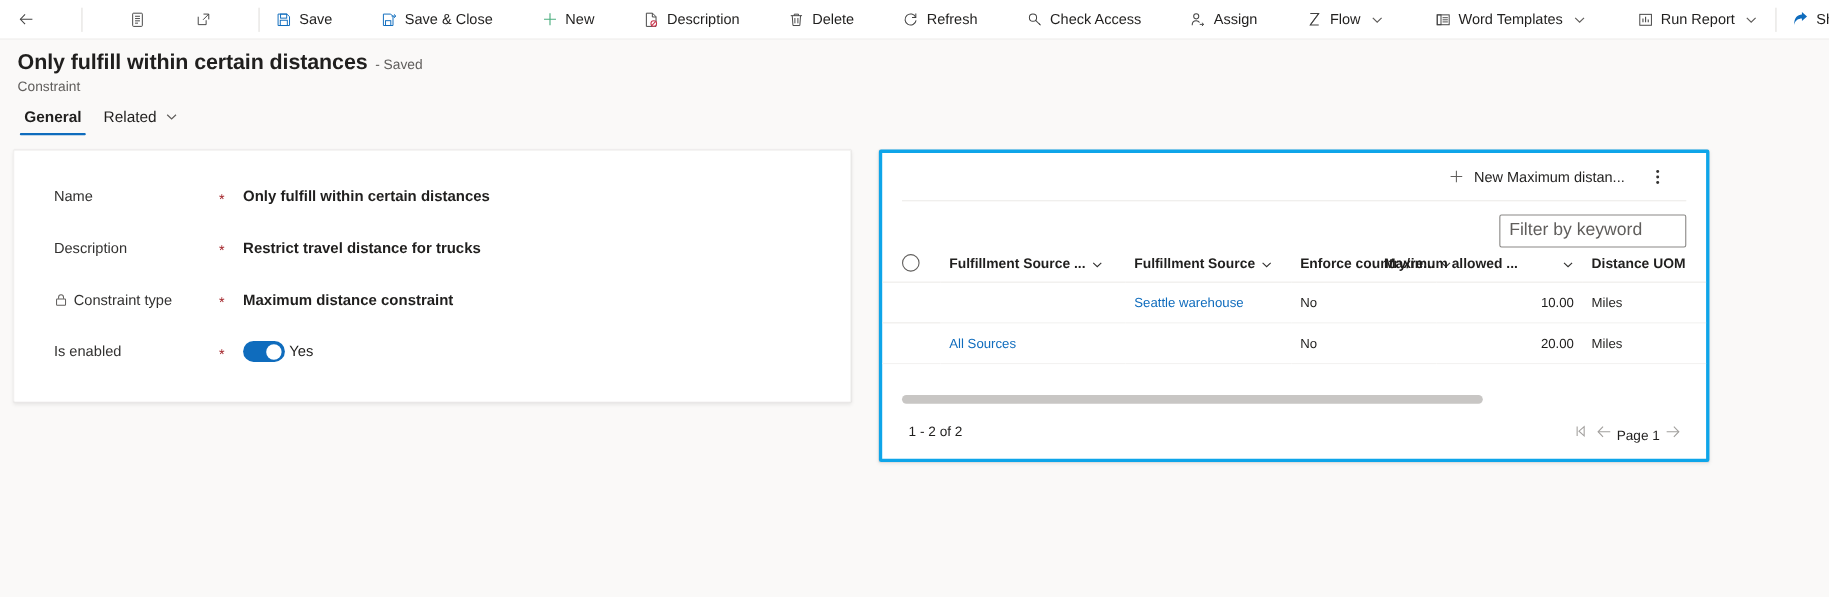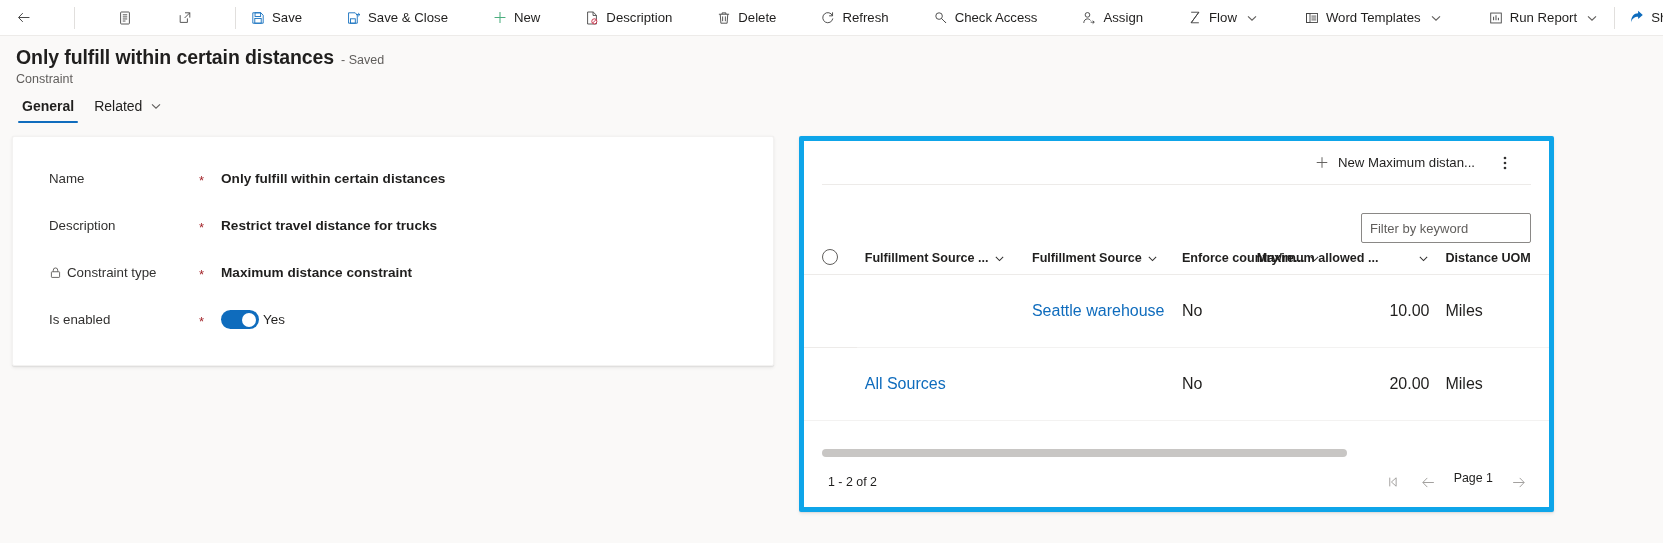--- a/index.html
+++ b/index.html
@@ -131,21 +131,21 @@
     position: absolute; top: 2.5px; right: 3px;
     width: 14px; height: 14px; border-radius: 50%; background: #ffffff;
   }
   .toggle-label { font-size: 13.4px; color: #201f1e; }
 
   
   .grid-card {
     width: 755px;
     margin-left: 25px;
     background: #ffffff;
-    border: 5px solid #0ea5e9;
+    border: 3px solid #0ea5e9;
     border-radius: 2px;
     box-shadow: 0 0.3px 0.9px rgba(0,0,0,0.06), 0 1.6px 3.6px rgba(0,0,0,0.07);
     padding-bottom: 6px;
   }
   .grid-cmdbar {
     height: 44px;
     display: flex; align-items: center; justify-content: flex-end;
     padding: 0 12px 0 0;
     border-bottom: 1px solid #edebe9;
     margin: 0 18px;
@@ -164,24 +164,23 @@
 
   .filter-row {
     display: flex; justify-content: flex-end;
     padding: 12px 18px 0 0;
   }
   .filter-input {
     width: 170px; height: 30px;
     border: 1px solid #8a8886;
     border-radius: 2px;
     background: #ffffff;
-    font-size: 13px; color: #605e5c;
+    font-size: 16px; color: #605e5c;
     padding: 0 8px;
     font-family: "Liberation Sans", sans-serif;
-    margin-top: 16px;
   }
   .filter-input::placeholder { color: #605e5c; }
 
   
   .gtable {
     width: 100%;
     border-collapse: collapse;
     margin-top: 0;
     table-layout: fixed;
   }
@@ -189,22 +188,22 @@
     font-size: 12.6px; font-weight: bold; color: #201f1e;
     text-align: left;
     padding: 6px 8px 9px 8px;
     vertical-align: bottom;
     white-space: nowrap;
     border-bottom: 1px solid #edebe9;
   }
   .gtable th .hcell { display: flex; align-items: center; gap: 5px; }
   .gtable th.numeric .hcell { justify-content: flex-end; gap: 40px; }
   .gtable td {
-    font-size: 16px; color: #201f1e;
-    padding: 27px 8px;
+    font-size: 12px; color: #201f1e;
+    padding: 11px 8px;
     border-bottom: 1px solid #f3f2f1;
     white-space: nowrap;
     overflow: hidden; text-overflow: ellipsis;
   }
   .gtable tr.row-1 td.c1 { border-bottom-color: #edebe9; }
   td.link { color: #0f6cbd; }
   td.right { text-align: right; }
   .col-sel { width: 52px; }
   .sel-circle {
     width: 16px; height: 16px; border-radius: 50%;
@@ -225,21 +224,21 @@
     background: #c8c6c4;
     width: 74%;
   }
 
   
   .grid-footer {
     display: flex; align-items: center;
     padding: 14px 20px 8px 24px;
     font-size: 12.4px; color: #201f1e;
   }
-  .pager { margin-left: auto; display: flex; align-items: flex-start; gap: 14px; }
+  .pager { margin-left: auto; display: flex; align-items: flex-end; }
   .pager-btn {
     width: 22px; height: 22px;
     display: flex; align-items: center; justify-content: center;
     color: #a19f9d;
   }
   .pager-label { font-size: 12.4px; color: #201f1e; }
 </style>
 </head>
 <body>
 

